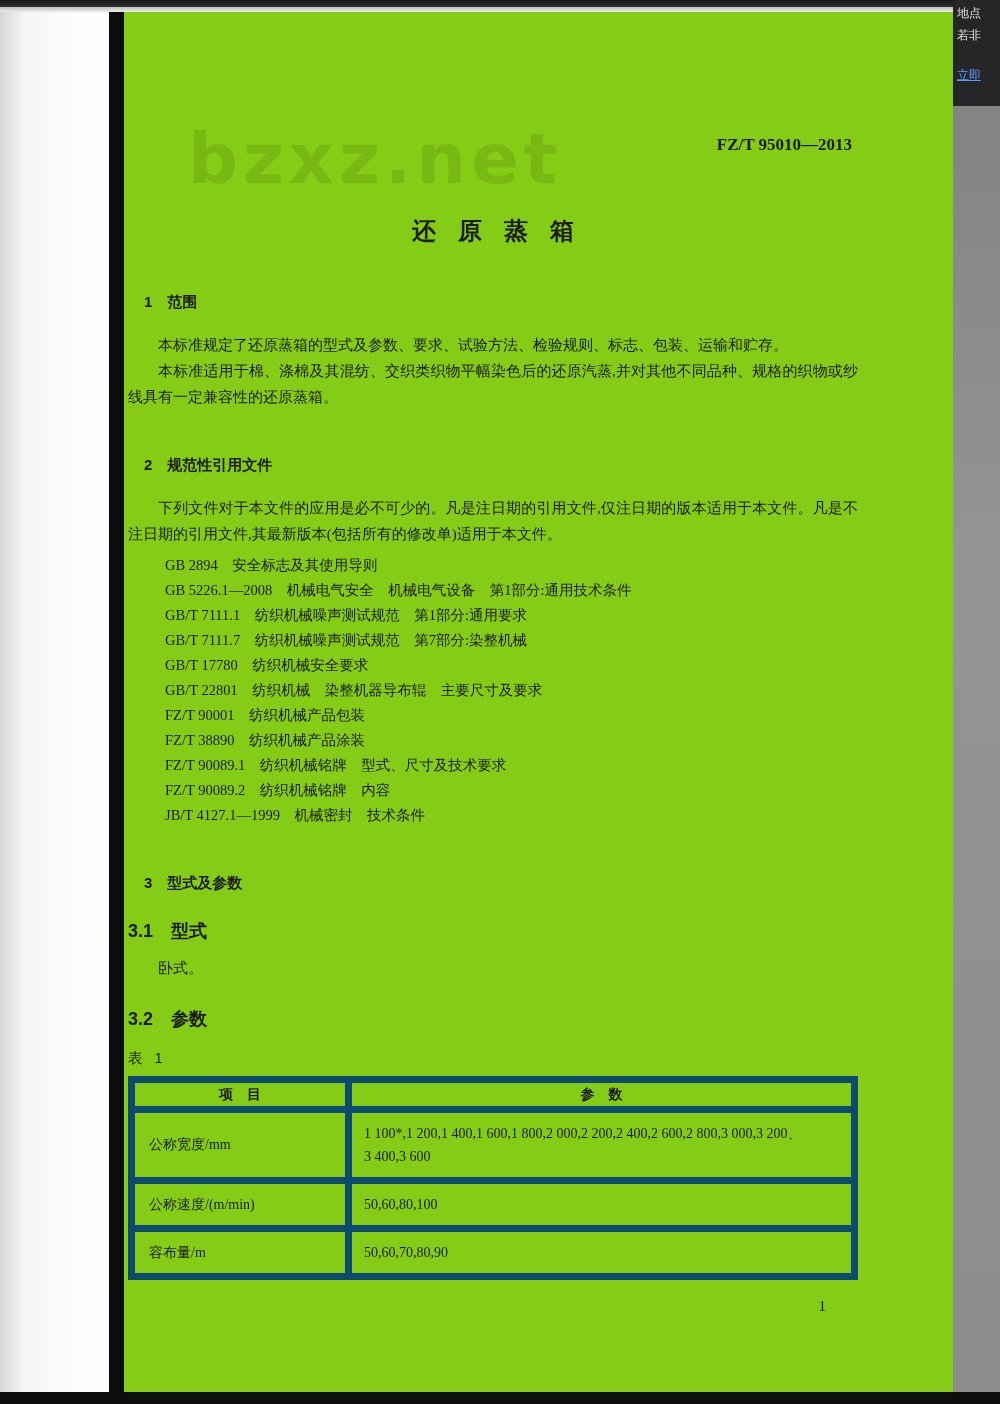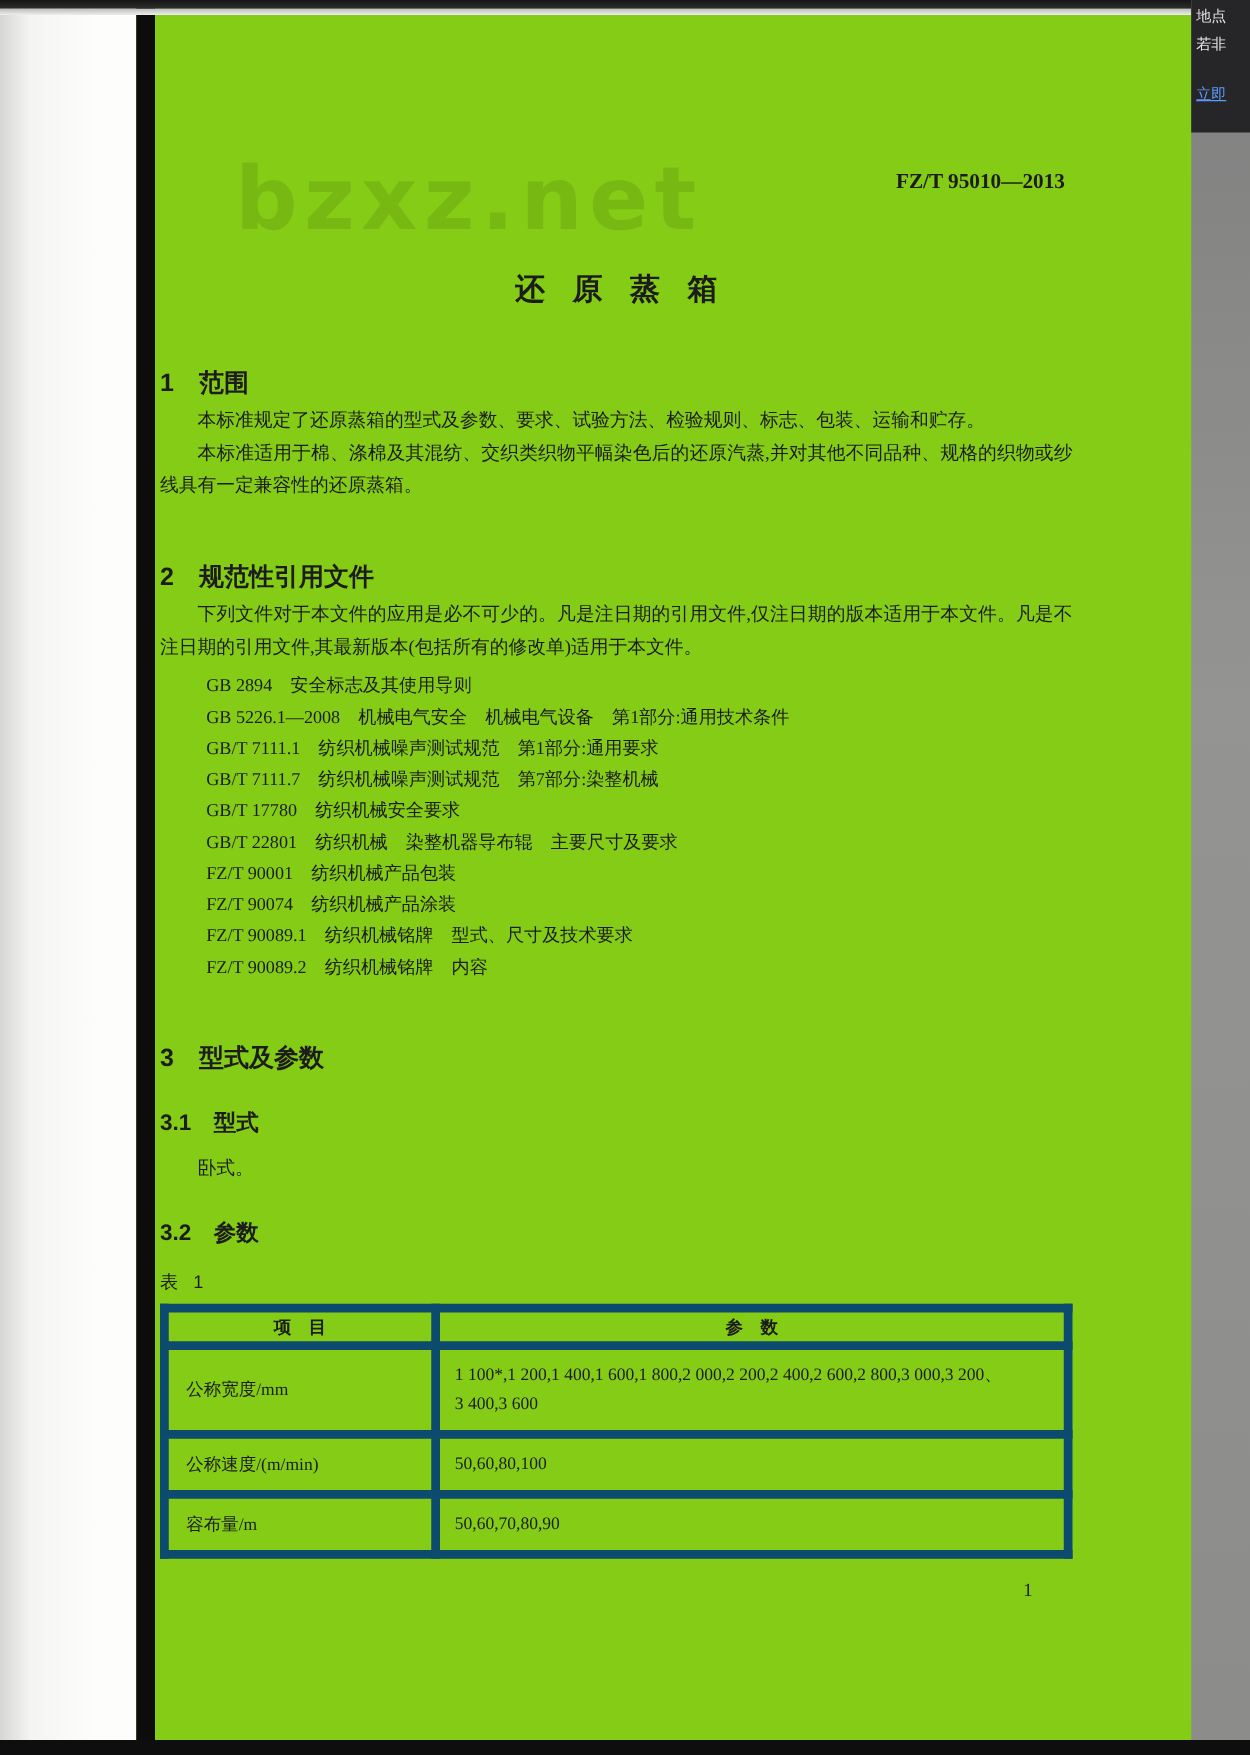--- a/index.html
+++ b/index.html
@@ -28,26 +28,26 @@
   .watermark {
     position:absolute; left:188px; top:118px; font-family:"DejaVu Sans","Liberation Sans",sans-serif;
     font-size:70px; font-weight:bold; letter-spacing:5px; color:#000; opacity:0.09; user-select:none;
   }
   
   .content { position:absolute; left:128px; top:135px; width:730px; }
   .doc-code { text-align:right; font-weight:bold; font-size:17px; line-height:20px; padding-right:6px;
     font-family:"Liberation Serif","DejaVu Serif",serif; }
   .doc-title { margin-top:60px; text-align:center; font-size:24px; font-weight:bold;
     letter-spacing:22px; padding-left:22px; font-family:"Liberation Sans","DejaVu Sans",sans-serif; }
-  .sec { font-size:20px; font-weight:bold; margin-top:46px;
-    font-family:"Liberation Sans","DejaVu Sans",sans-serif; }
+  .sec { font-size:15px; font-weight:bold; margin-top:46px;
+    font-family:"Liberation Sans","DejaVu Sans",sans-serif;margin-left:16px; }
   .subsec { font-size:18px; font-weight:bold; margin-top:26px;
     font-family:"Liberation Sans","DejaVu Sans",sans-serif; }
   .body-p { font-size:15px; line-height:26px; text-indent:2em; text-align:justify; margin-top:0; }
-  .mt-md { margin-top:4px; }
+  .mt-md { margin-top:20px; }
   .mt-sm { margin-top:12px; }
   .refs { list-style:none; margin-top:6px; padding-left:37px; }
   .refs li { font-size:14.5px; line-height:25px; white-space:nowrap; }
   .tbl-caption { margin-top:18px; text-align:left; font-weight:normal; font-size:14.5px;
     letter-spacing:4px; font-family:"Liberation Sans","DejaVu Sans",sans-serif; }
   .param-table { width:100%; border-collapse:collapse; margin-top:8px; font-size:14px; }
   .param-table th, .param-table td { border:7px solid #0c4a6e; }
   .param-table th { height:30px; font-weight:bold; text-align:center;
     font-family:"Liberation Sans","DejaVu Sans",sans-serif; }
   .col-item { width:30%; }
@@ -90,23 +90,24 @@
     <p class="body-p mt-md">下列文件对于本文件的应用是必不可少的。凡是注日期的引用文件,仅注日期的版本适用于本文件。凡是不注日期的引用文件,其最新版本(包括所有的修改单)适用于本文件。</p>
 
     <ul class="refs">
       <li>GB 2894　安全标志及其使用导则</li>
       <li>GB 5226.1—2008　机械电气安全　机械电气设备　第1部分:通用技术条件</li>
       <li>GB/T 7111.1　纺织机械噪声测试规范　第1部分:通用要求</li>
       <li>GB/T 7111.7　纺织机械噪声测试规范　第7部分:染整机械</li>
       <li>GB/T 17780　纺织机械安全要求</li>
       <li>GB/T 22801　纺织机械　染整机器导布辊　主要尺寸及要求</li>
       <li>FZ/T 90001　纺织机械产品包装</li>
-      <li>FZ/T 90074　纺织机械产品涂装</li>
+      <li>FZ/T 38890　纺织机械产品涂装</li>
       <li>FZ/T 90089.1　纺织机械铭牌　型式、尺寸及技术要求</li>
       <li>FZ/T 90089.2　纺织机械铭牌　内容</li>
+      <li>JB/T 4127.1—1999　机械密封　技术条件</li>
     </ul>
 
     <h2 class="sec">3　型式及参数</h2>
 
     <h3 class="subsec">3.1　型式</h3>
     <p class="body-p mt-sm">卧式。</p>
 
     <h3 class="subsec">3.2　参数</h3>
 
     <div class="tbl-caption">表 1</div>

